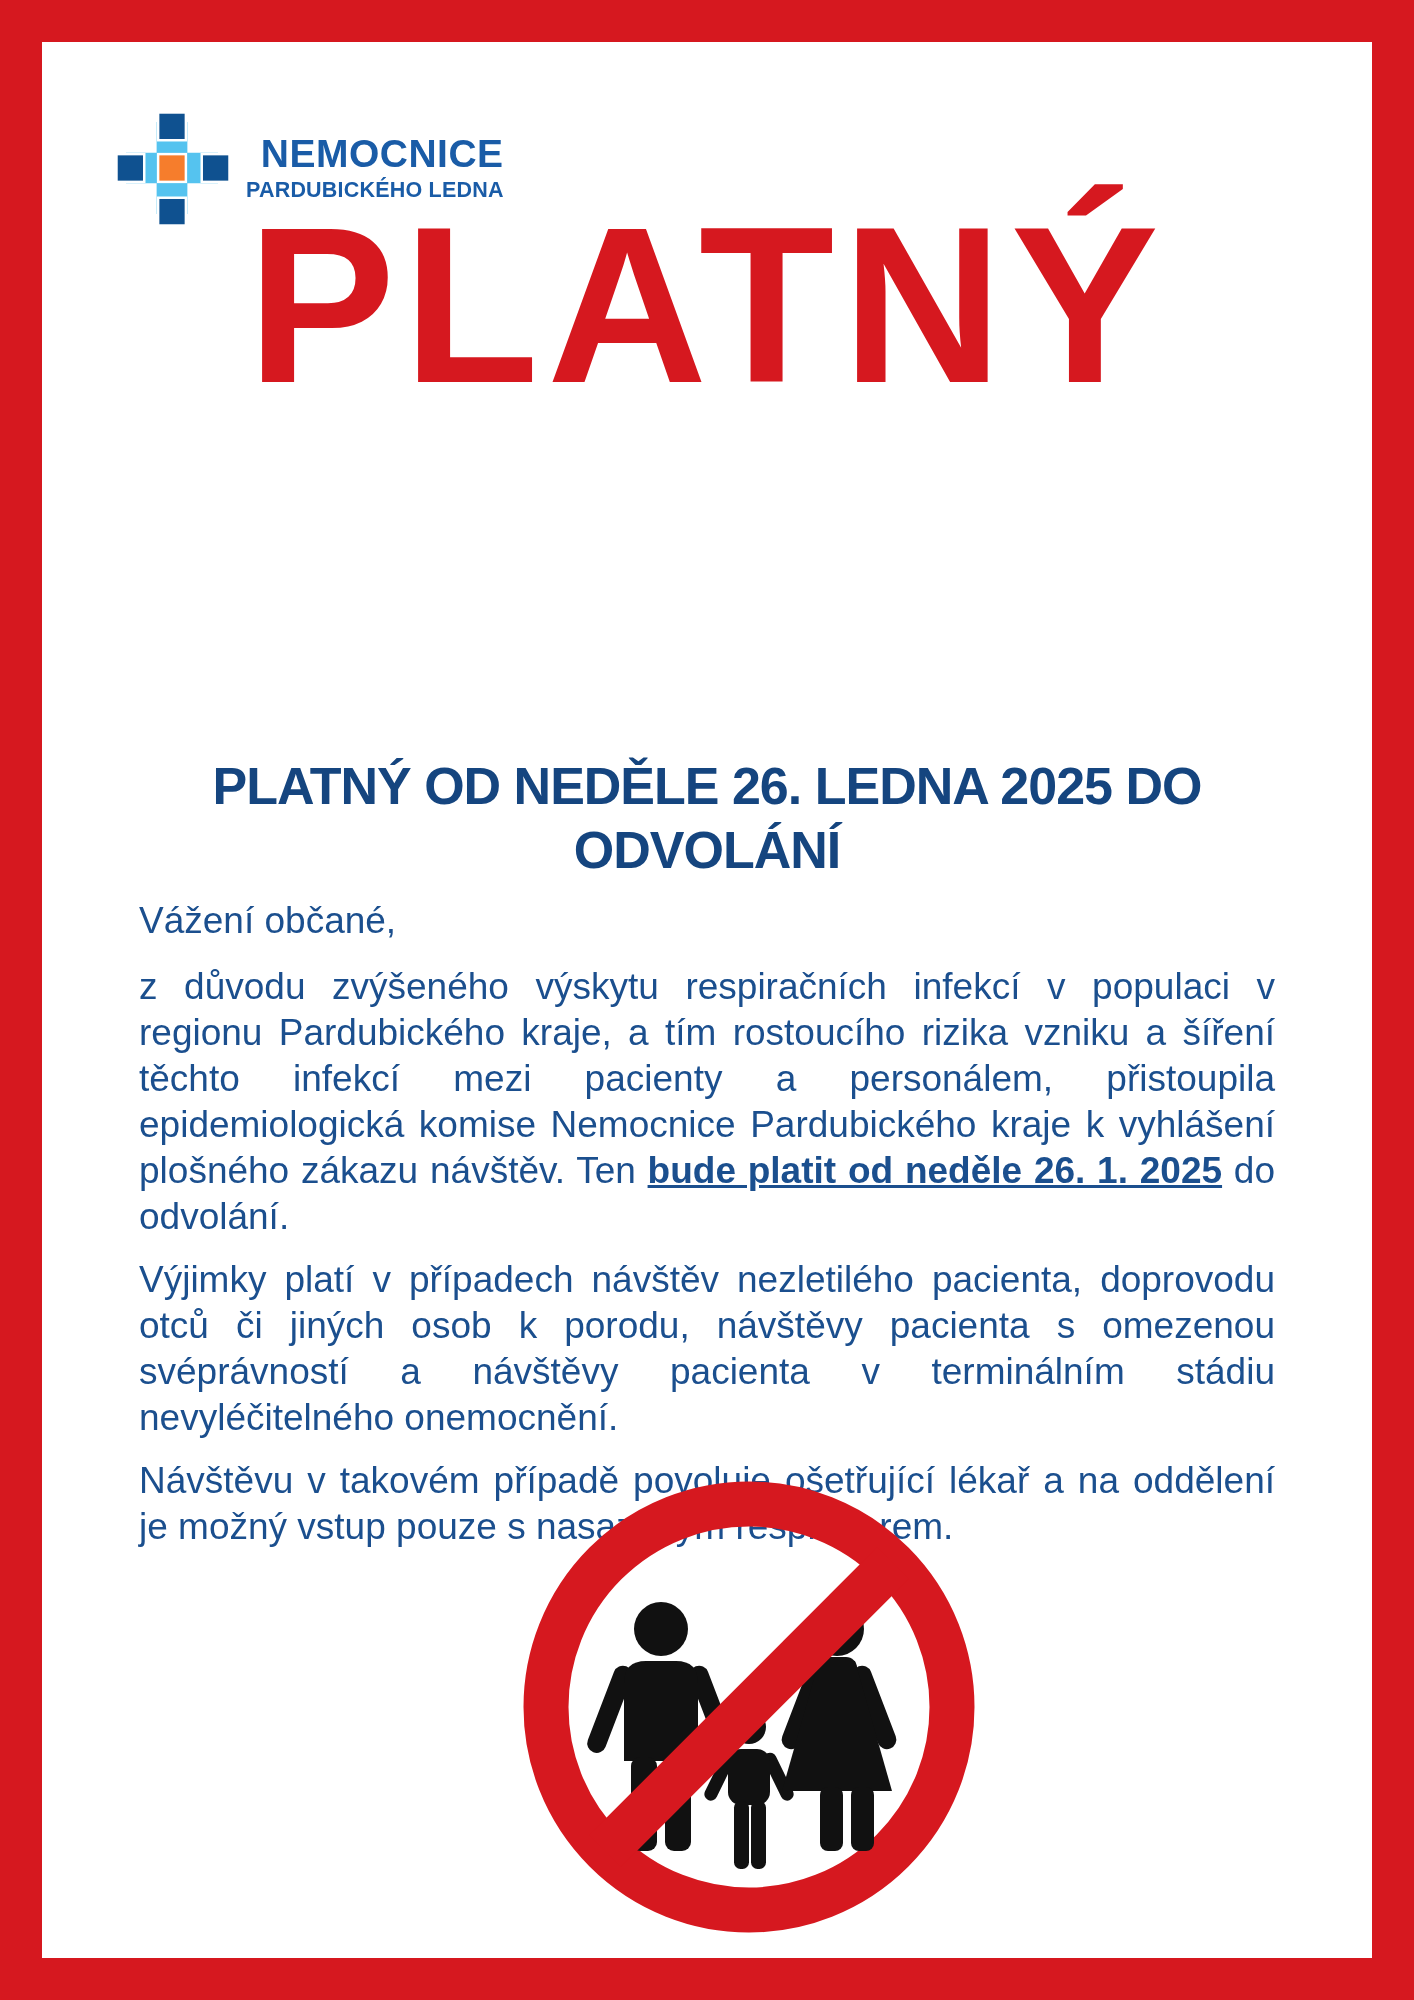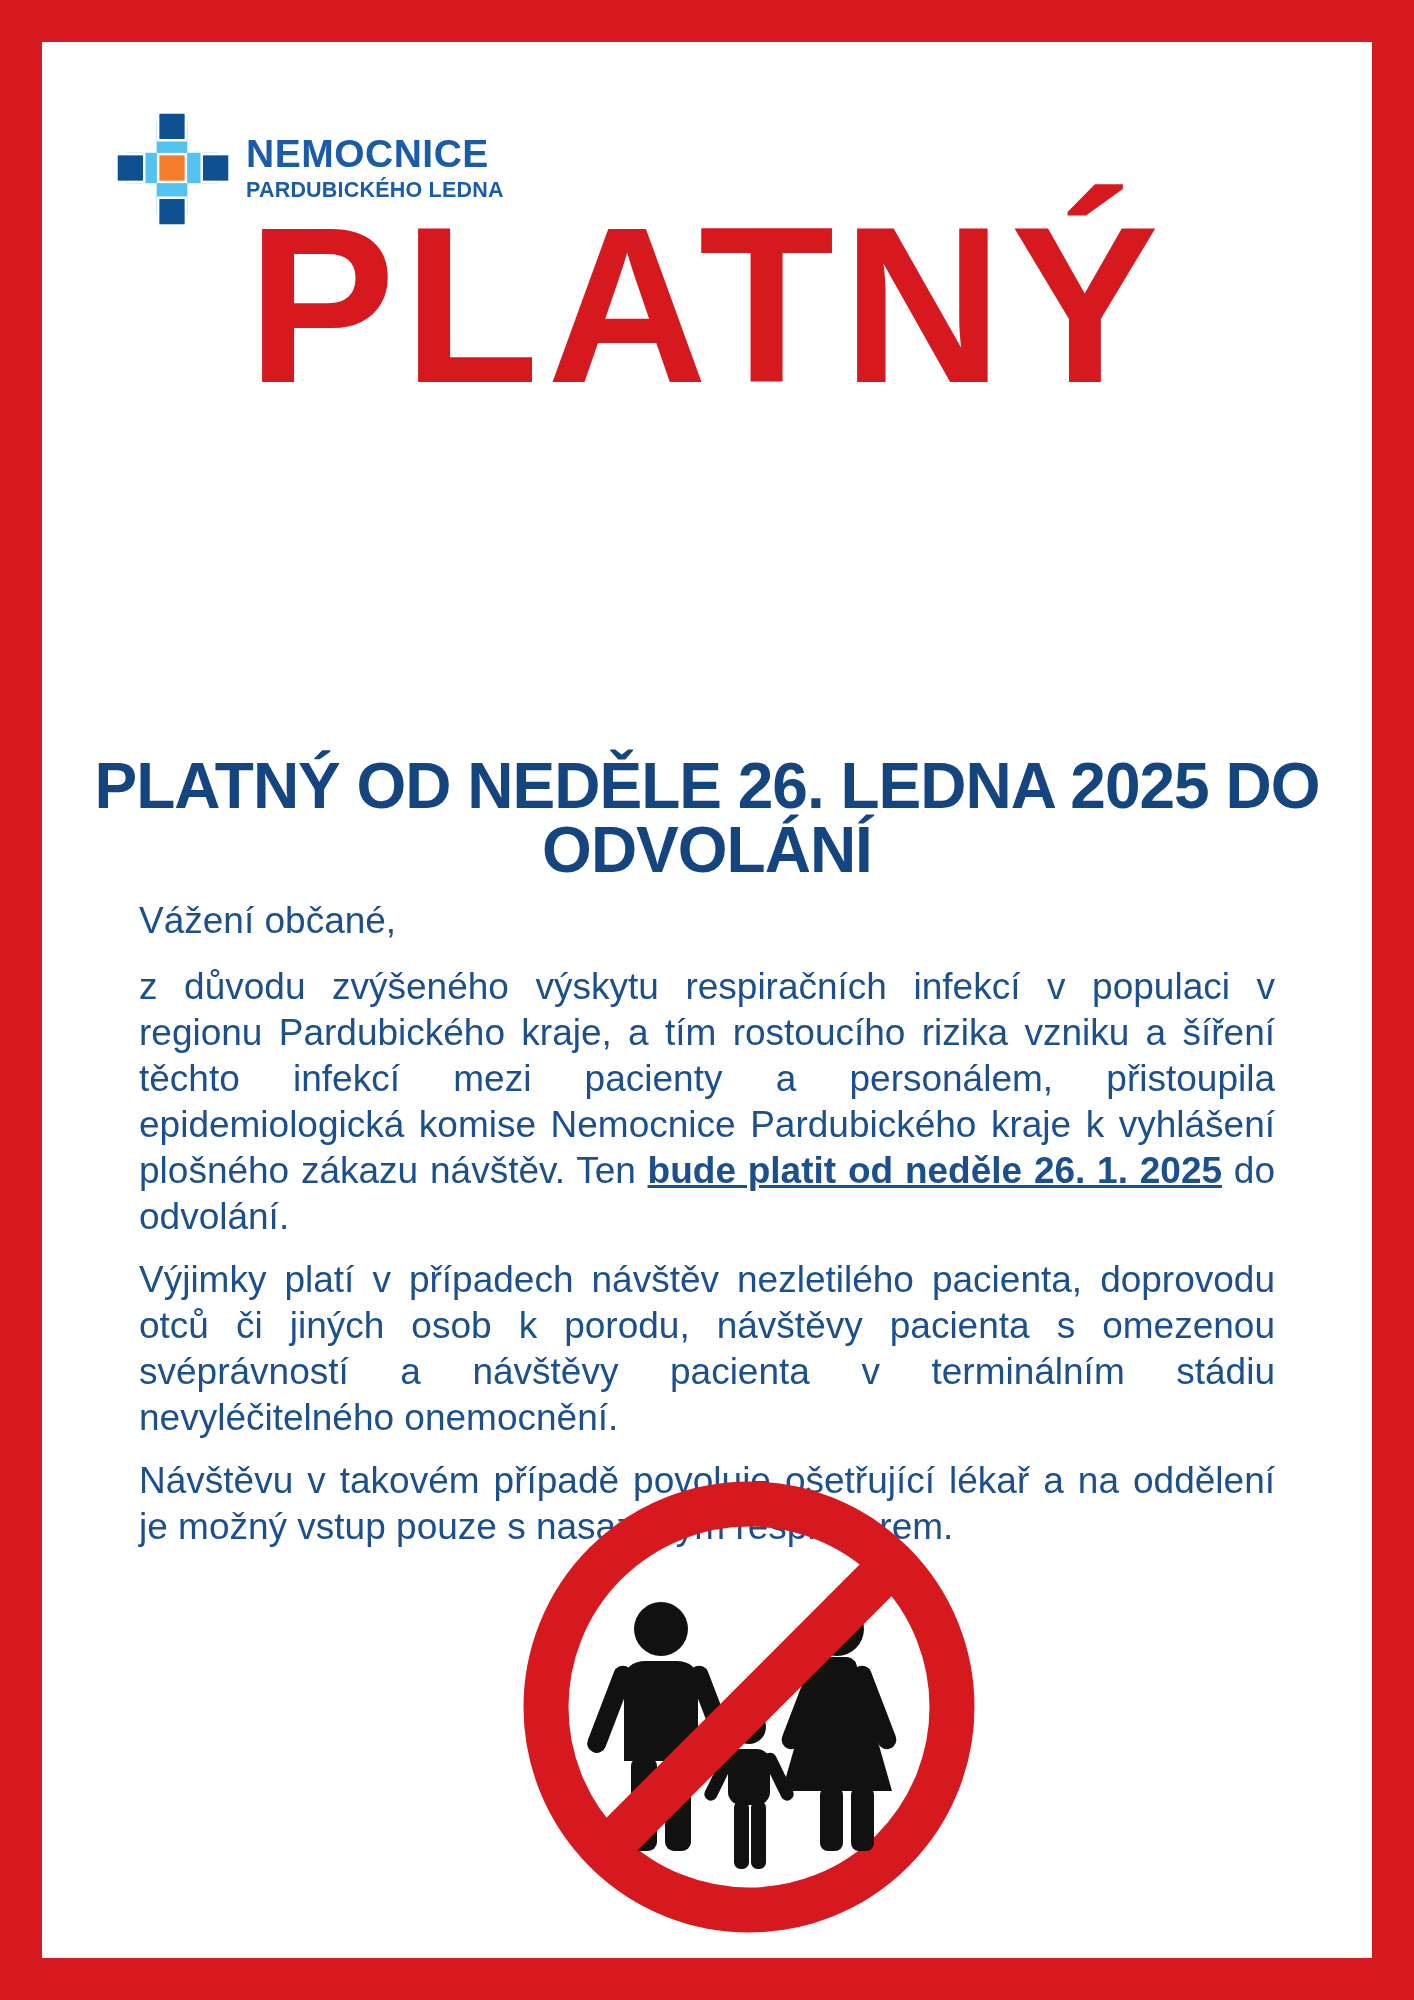--- a/index.html
+++ b/index.html
@@ -13,40 +13,40 @@
     border: 42px solid #d6181f;
     box-sizing: border-box;
     background: #ffffff;
     overflow: hidden;
   }
   .logo-row {
     position: absolute; left: 72px; top: 68px;
     display: flex; align-items: center; gap: 16px;
   }
   .logo-mark { width: 116px; height: 116px; display: block; }
-  .logo-text { display: flex; flex-direction: column; }
+  .logo-text { display: flex; flex-direction: column; align-items: flex-end; }
   .org-name {
     font-size: 39px; font-weight: bold; color: #1a5ca7;
     letter-spacing: 0.5px; line-height: 42px;
   }
   .org-sub {
     font-size: 21.5px; font-weight: bold; color: #1a5ca7;
     letter-spacing: 0.2px; line-height: 26px; margin-top: 2px;
   }
   .title {
     position: absolute; left: 0; right: 0; top: 158px; margin: 0;
     text-align: center; color: #d6181f;
     font-size: 222px; font-weight: bold; line-height: 210px;
     letter-spacing: 8px;
   }
   .title-line { display: block; }
   .subtitle {
     position: absolute; left: 42px; right: 42px; top: 712px; margin: 0;
     text-align: center; color: #15457f;
-    font-size: 64px; font-weight: bold; letter-spacing: -1px;
+    font-size: 52px; font-weight: bold; letter-spacing: -1px;
     line-height: 64px;
   }
   .body-text {
     position: absolute; left: 97px; right: 97px; top: 856px;
     color: #1b4f8e; font-size: 37px; line-height: 46px;
   }
   .body-text p { margin: 0 0 17px 0; }
   .body-text .greeting { margin-bottom: 20px; }
   .justify { text-align: justify; }
   .body-text strong { font-weight: bold; text-decoration: underline; }

